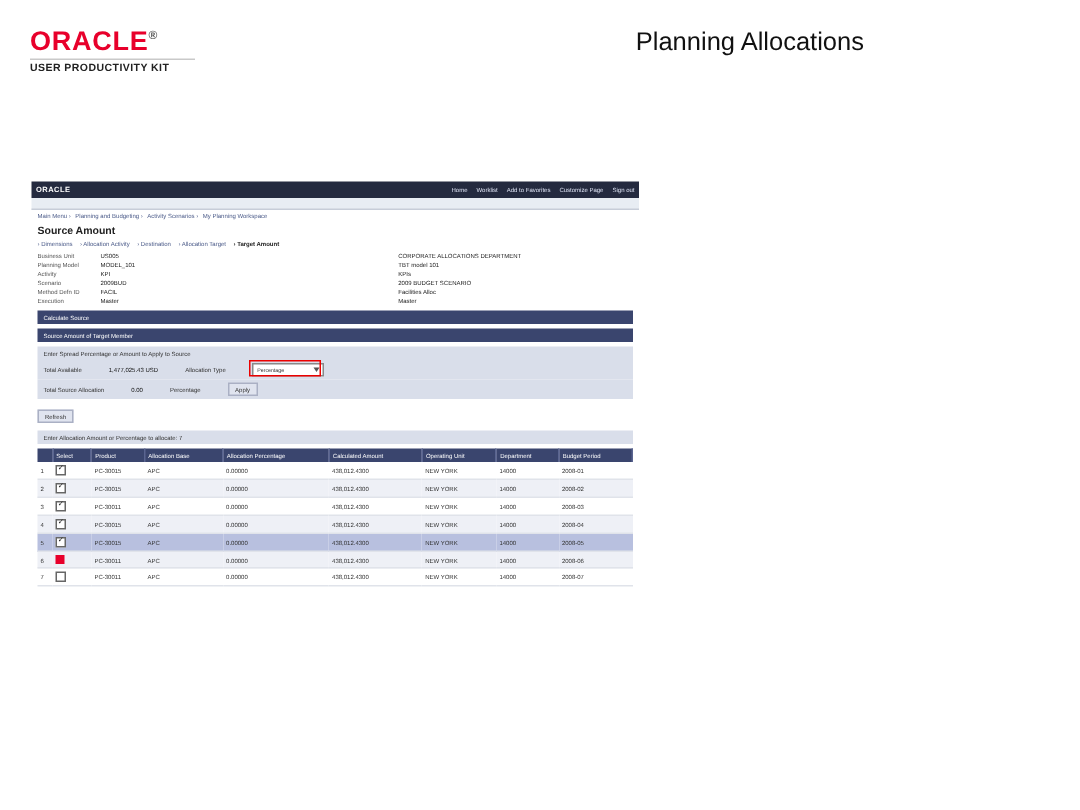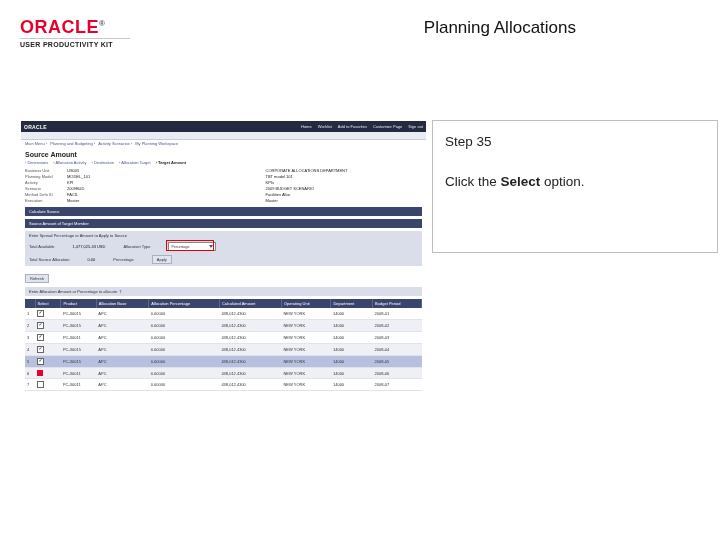--- a/index.html
+++ b/index.html
@@ -62,26 +62,20 @@
     <div class="logo-row">
       <div class="logo-block">
         <span class="oracle-logo"><span>ORACLE</span><sup>®</sup></span>
         <div class="divider"></div>
         <div class="upk">USER PRODUCTIVITY KIT</div>
       </div>
       <div class="title">Planning Allocations</div>
     </div>
   </div>
 
-  <div class="instr">
-    <div class="step">Step 35</div>
-    <div>
-      <span>Click the </span><b>Select</b><span> option.</span>
-    </div>
-  </div>
 
   <div class="shot">
     <div class="shot-bar">
       <span class="ora">ORACLE</span>
       <span class="menus" id="topmenus">
           <span>Home</span>
           <span>Worklist</span>
           <span>Add to Favorites</span>
           <span>Customize Page</span>
           <span>Sign out</span>

